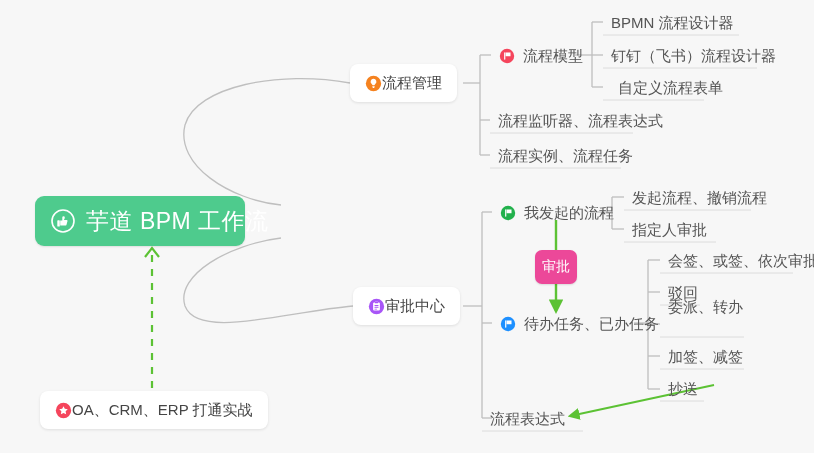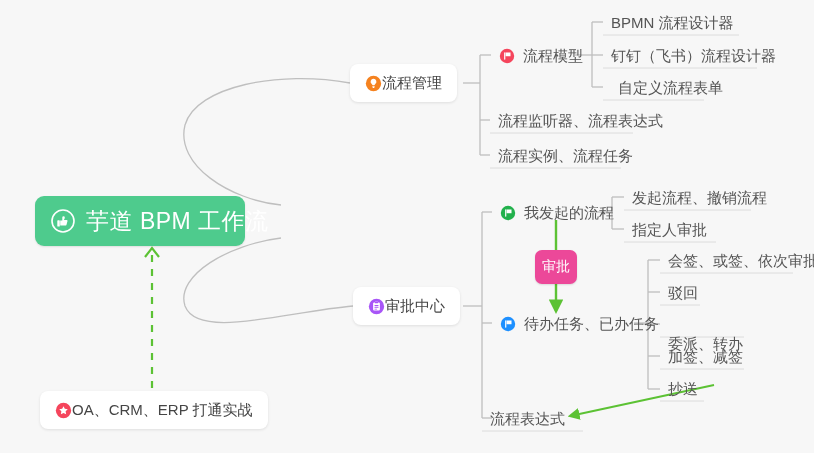--- a/index.html
+++ b/index.html
@@ -225,21 +225,21 @@
     </svg>
     <span class="label">待办任务、已办任务</span>
   </div>
 
   <div class="node leaf" style="left:660px;top:246px;">
     <span class="label">会签、或签、依次审批</span>
   </div>
   <div class="node leaf" style="left:660px;top:278px;">
     <span class="label">驳回</span>
   </div>
-  <div class="node leaf" style="left:660px;top:324px;align-items:flex-end;">
+  <div class="node leaf" style="left:660px;top:292px;">
     <span class="label">委派、转办</span>
   </div>
   <div class="node leaf" style="left:660px;top:342px;">
     <span class="label">加签、减签</span>
   </div>
   <div class="node leaf" style="left:660px;top:374px;">
     <span class="label">抄送</span>
   </div>
 
   <div class="node leaf" style="left:482px;top:404px;">

